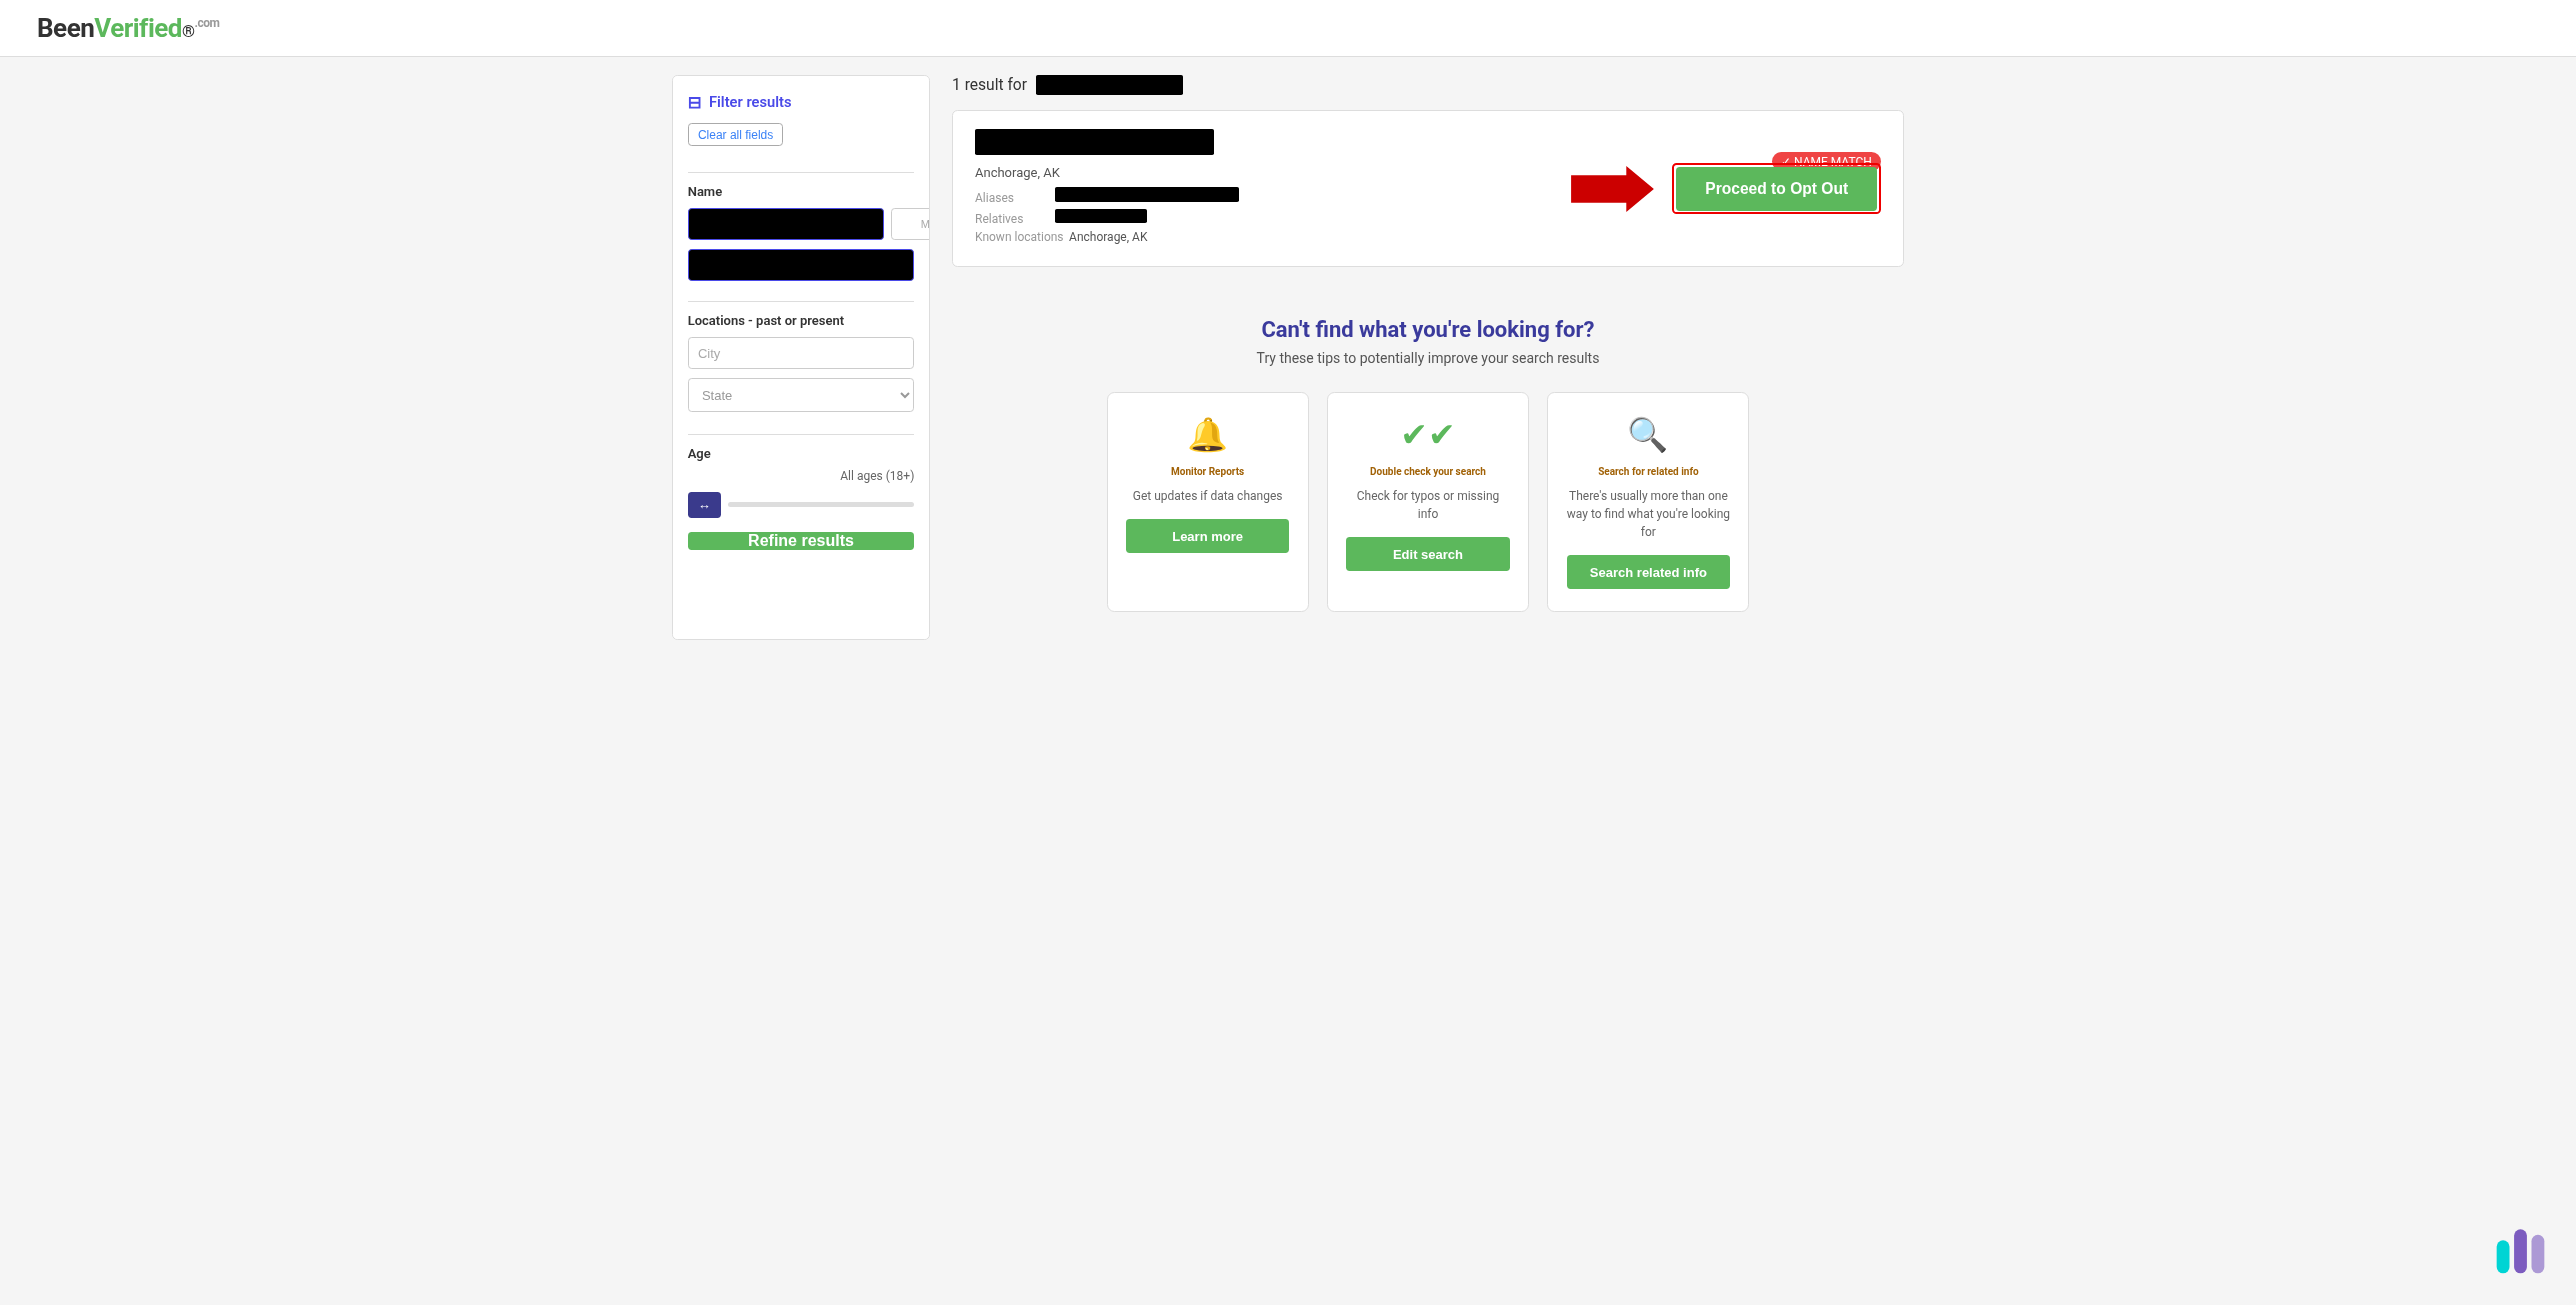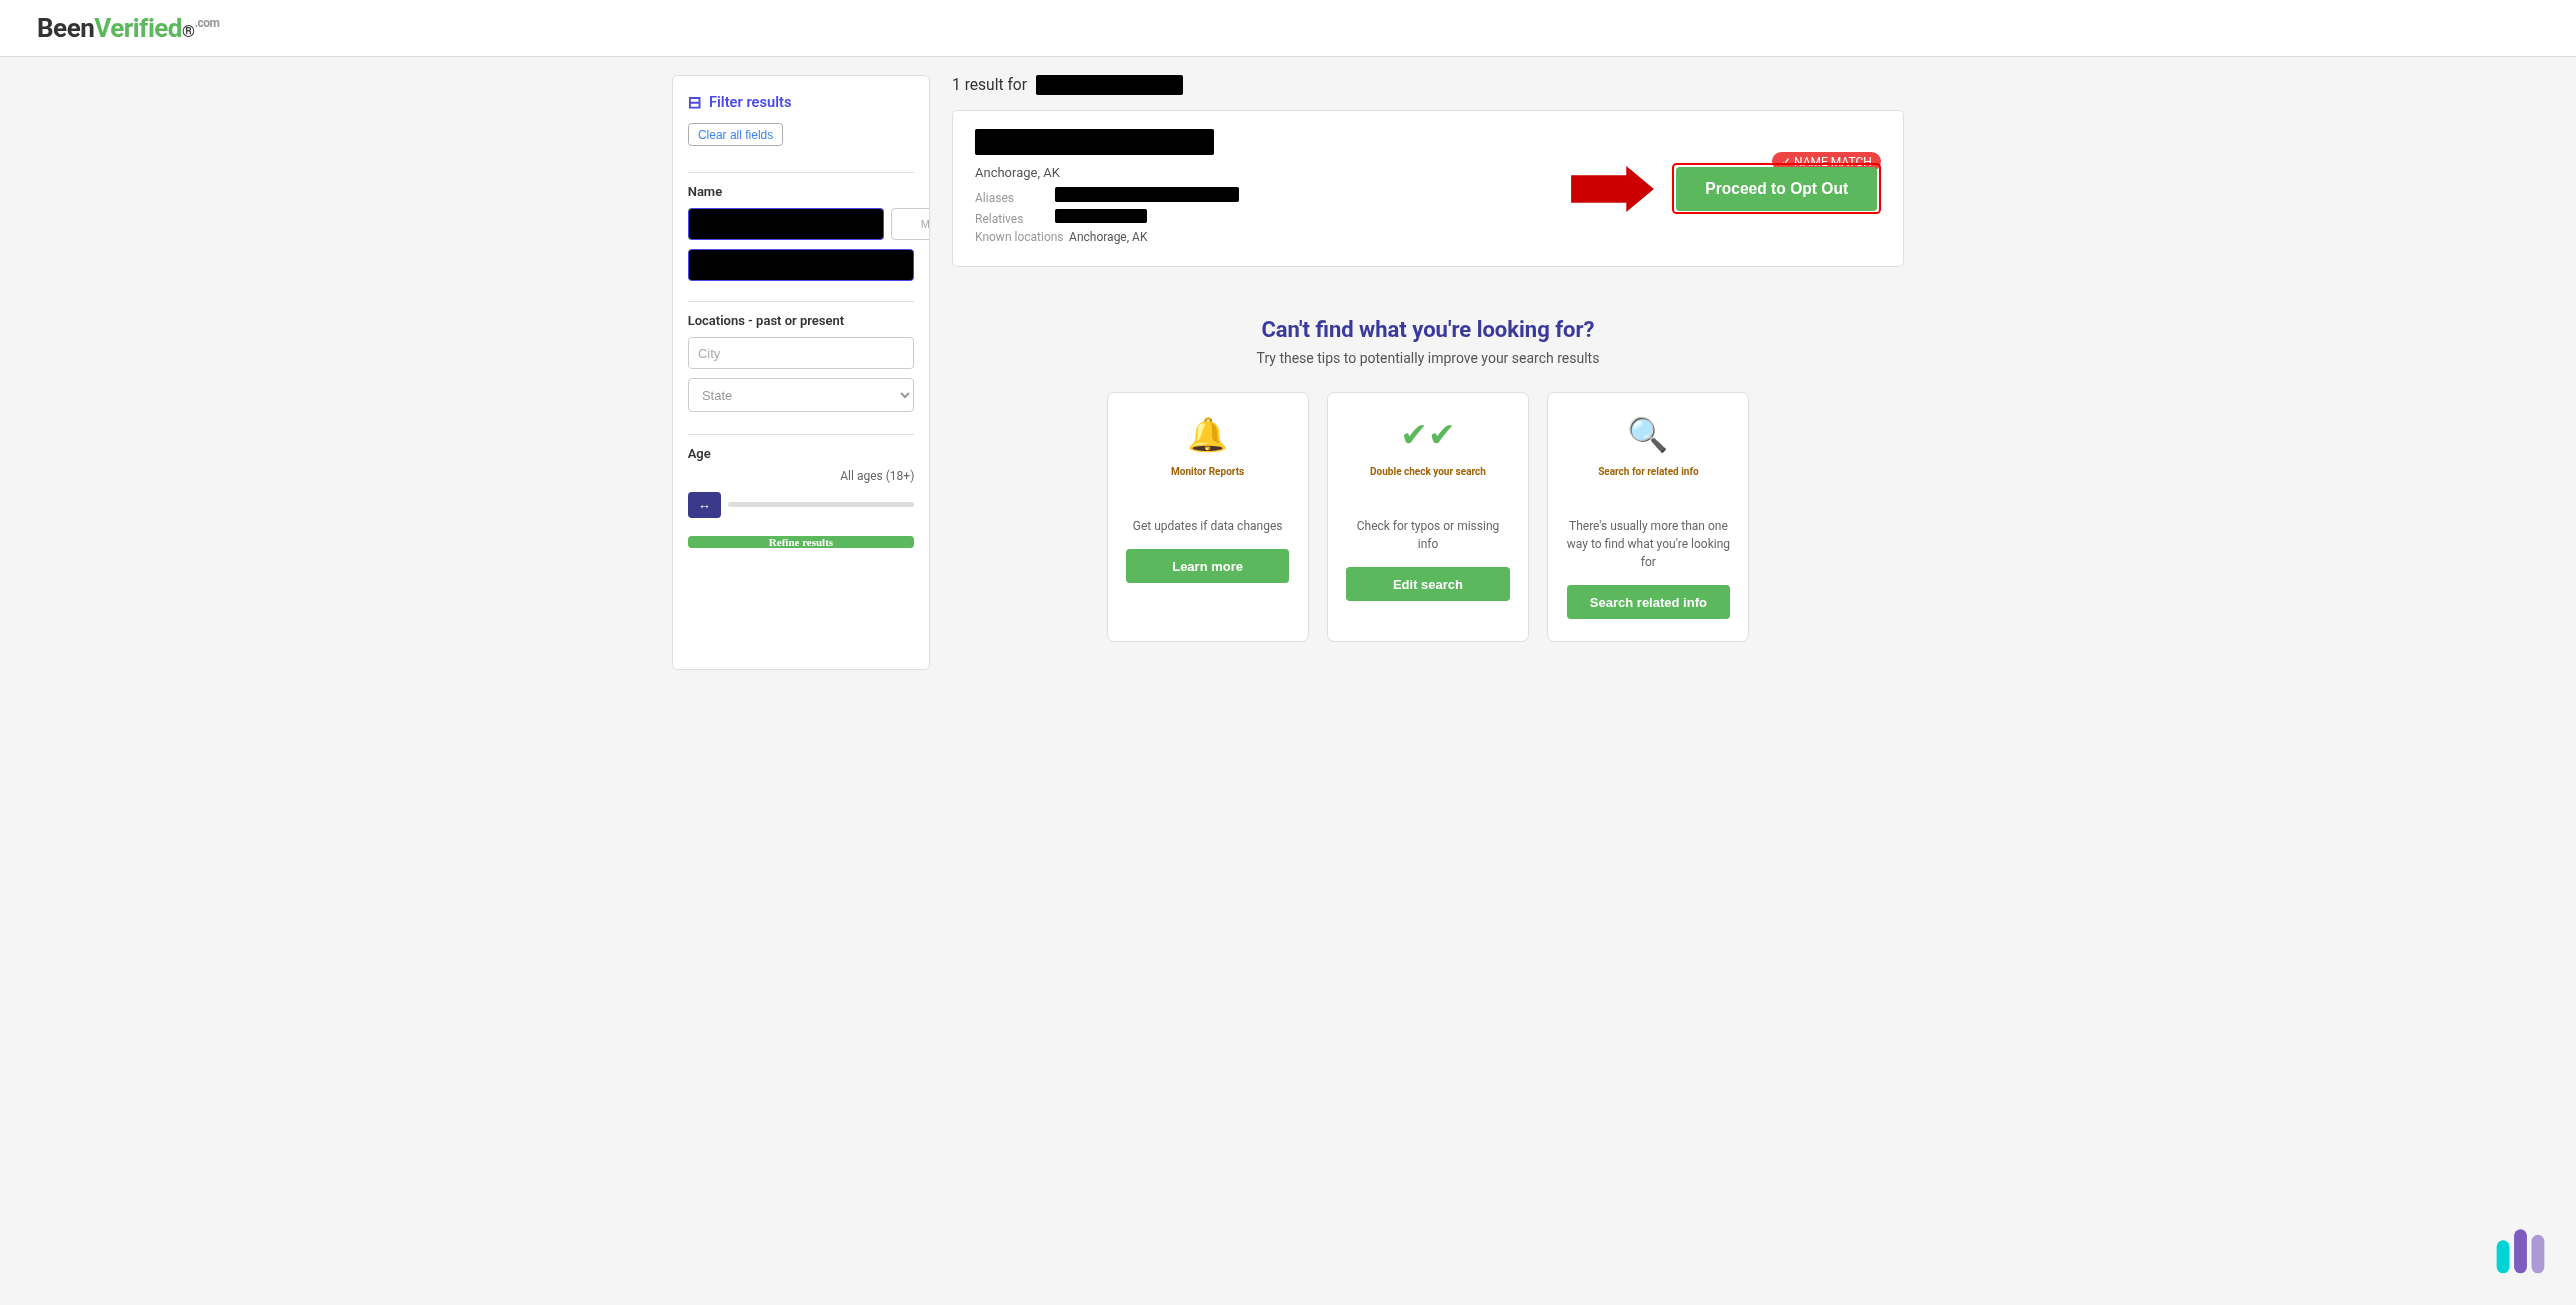--- a/index.html
+++ b/index.html
@@ -177,24 +177,23 @@
       height: 5.5px;
       background: #ddd;
       border-radius: 2.8px;
     }
     .refine-btn {
       width: 100%;
       background: #5cb85c;
       color: #fff;
       border: none;
       border-radius: 3.7px;
-      font-size: 11px;
+      font-size: 16px;
       font-weight: 600;
       cursor: pointer;
-      font-family: Liberation Serif, serif;
     }
 
     
     .content {
       flex: 1;
     }
 
     
     .results-header {
       font-size: 15.6px;
@@ -359,21 +358,20 @@
     }
     .tip-title {
       font-size: 10px;
       font-weight: 700;
       color: #a16207;
     }
     .tip-desc {
       font-size: 12px;
       color: #666;
       line-height: 1.5;
-      margin-top: 30px;
     }
     .tip-btn {
       background: #5cb85c;
       color: #fff;
       border: none;
       border-radius: 3.7px;
       padding: 9.2px 18.4px;
       font-size: 13px;
       font-weight: 600;
       cursor: pointer;

